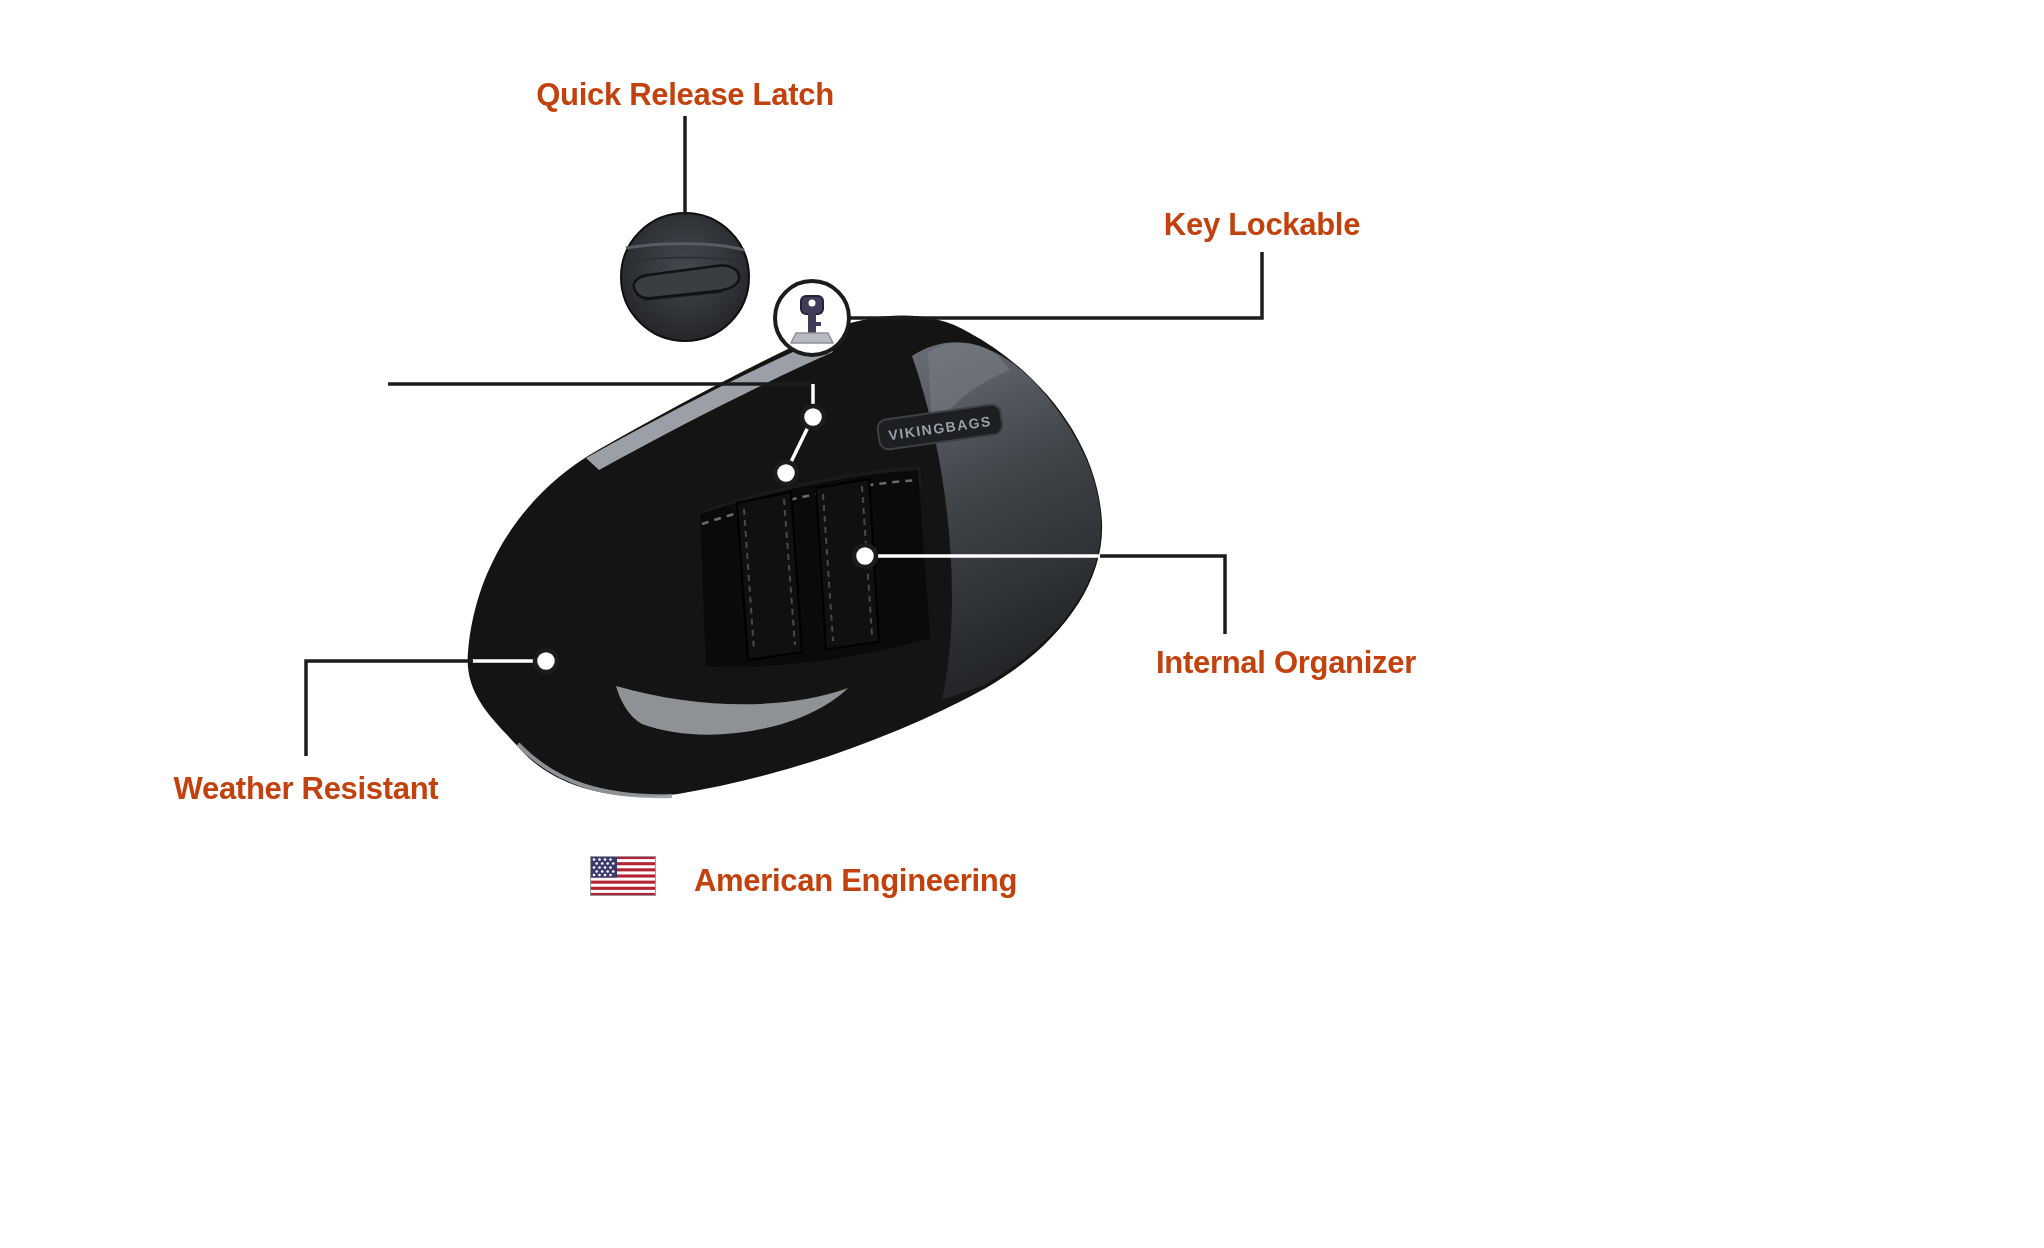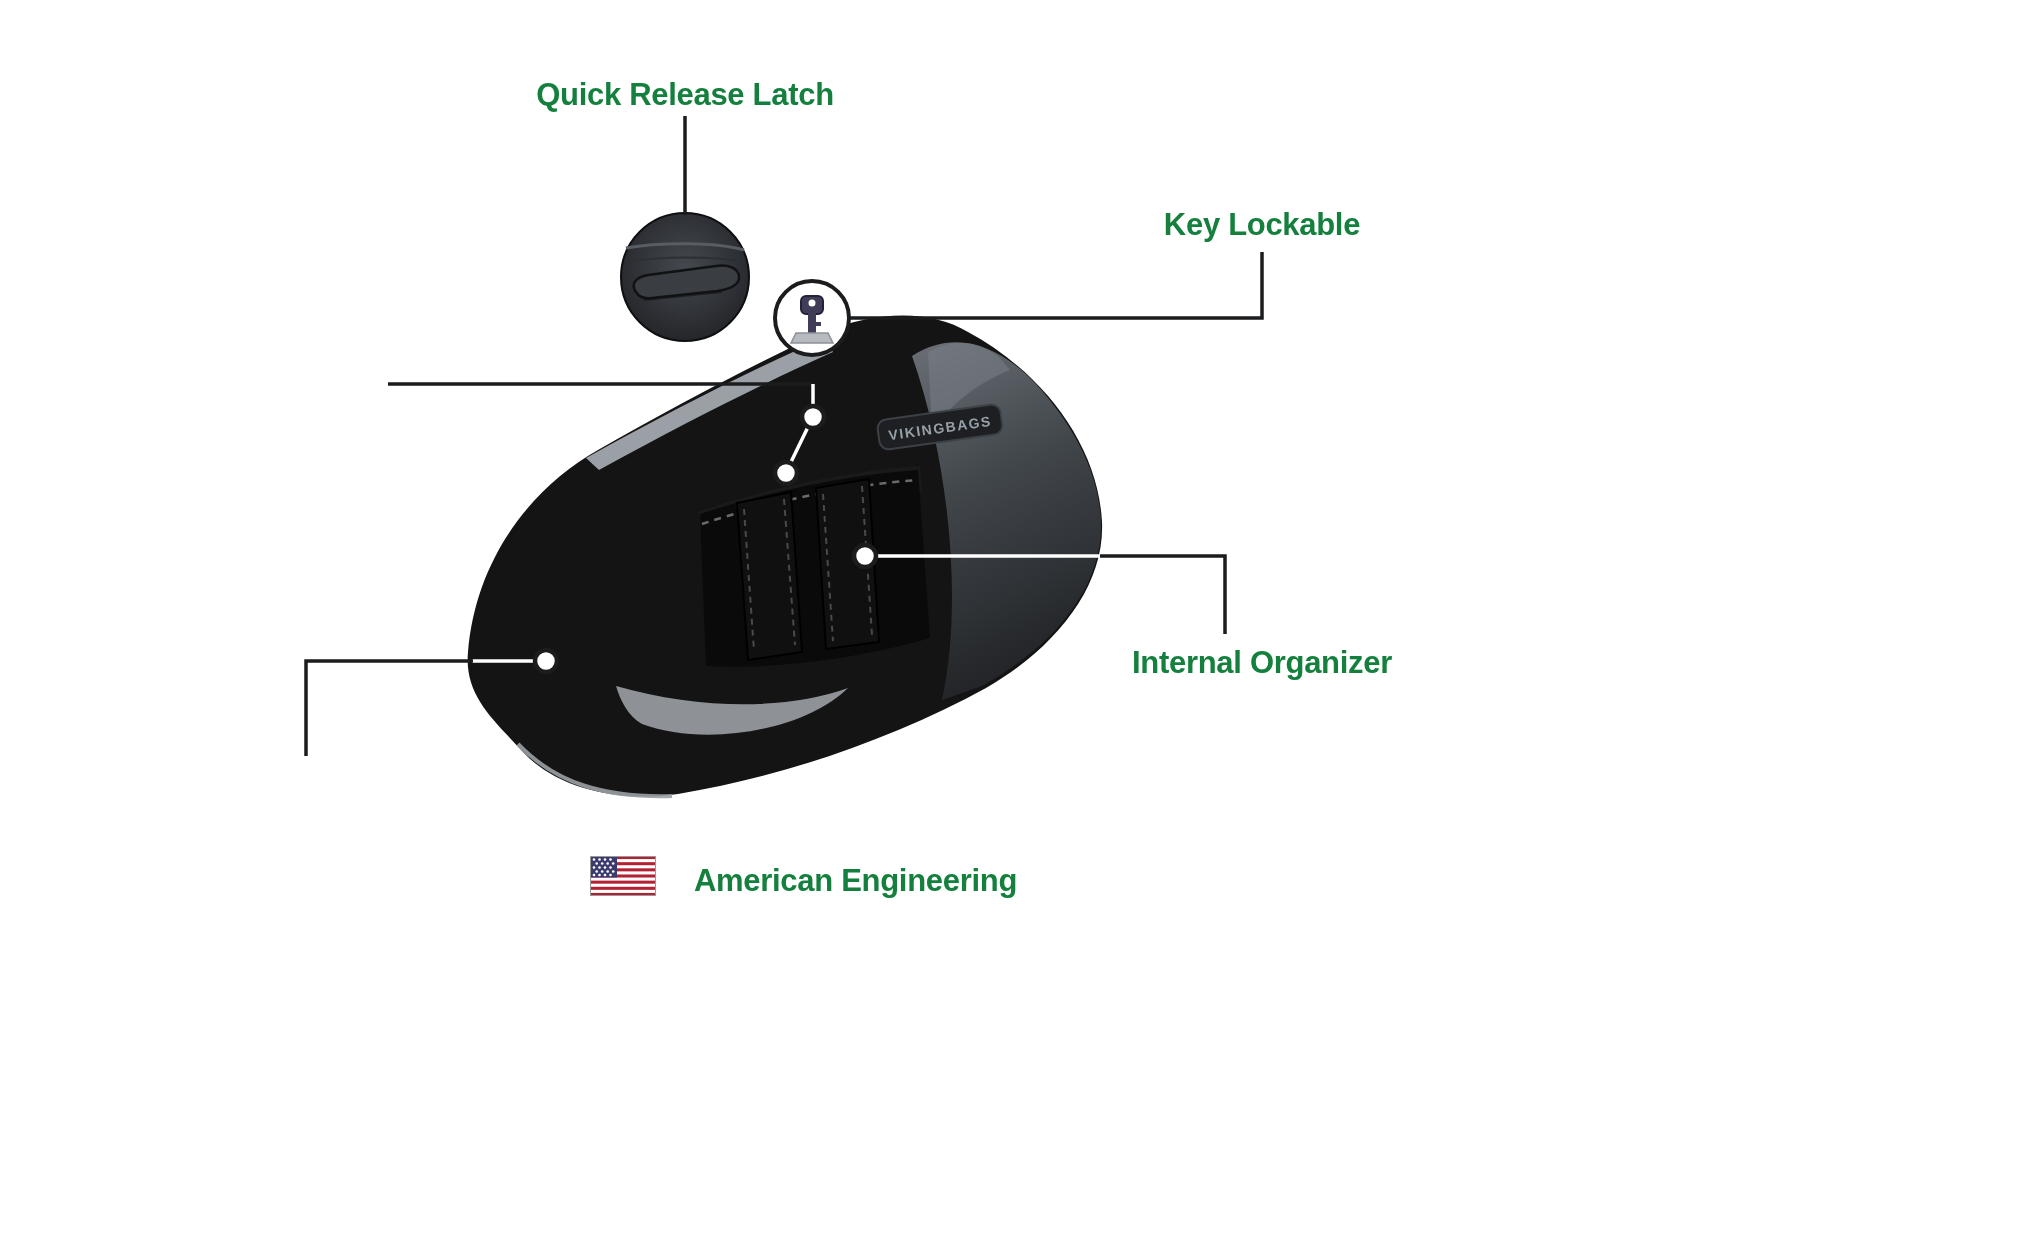--- a/index.html
+++ b/index.html
@@ -9,21 +9,21 @@
     background:#ffffff;
     overflow:hidden;
     font-family:"Liberation Sans",sans-serif;
   }
   svg.gfx{position:absolute;left:0;top:0;}
   .label{
     position:absolute;
     font-weight:700;
     font-size:31px;
     line-height:38px;
-    color:#15803d;
+    color:#c2410c;
     letter-spacing:-0.3px;
     white-space:nowrap;
   }
   .center{text-align:center;}
   .footer-flag{position:absolute;left:590px;top:856px;}
 </style>
 </head>
 <body>
 
 <div class="stage">
@@ -112,22 +112,23 @@
       <rect x="816" y="322" width="5" height="4" fill="#3f3d58"></rect>
       <path d="M 796 333 L 828 333 L 833 343 L 791 343 Z" fill="#b7bac0" stroke="#8d9196" stroke-width="1.5"></path>
     </g>
   </svg>
 
   <div class="label center" style="left:500px;top:76px;width:370px;">Quick Release Latch</div>
 
   <div class="label center" style="left:1092px;top:206px;width:340px;text-align:center;">Key Lockable</div>
 
 
-  <div class="label center" style="left:1092px;top:644px;width:340px;">Internal Organizer</div>
+  <div class="label center" style="left:1116px;top:644px;width:340px;">Internal Organizer</div>
 
+  <div class="label center" style="left:140px;top:770px;width:332px;">Weather Resistant</div>
 
   <svg class="footer-flag" width="66" height="40" viewBox="0 0 66 40">
     <rect x="0" y="0" width="66" height="40" fill="#b22234"></rect>
     <g fill="#ffffff">
       <rect x="0" y="3.08" width="66" height="3.08"></rect>
       <rect x="0" y="9.23" width="66" height="3.08"></rect>
       <rect x="0" y="15.38" width="66" height="3.08"></rect>
       <rect x="0" y="21.54" width="66" height="3.08"></rect>
       <rect x="0" y="27.69" width="66" height="3.08"></rect>
       <rect x="0" y="33.85" width="66" height="3.08"></rect>

